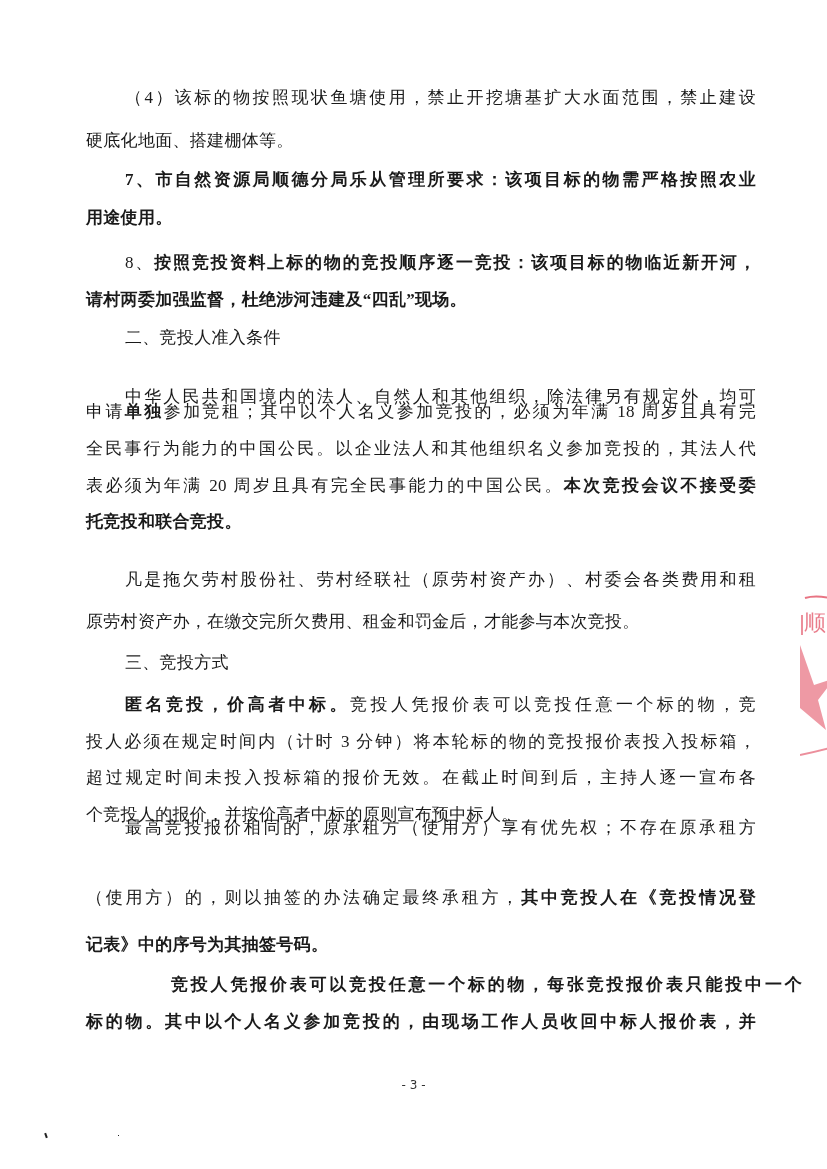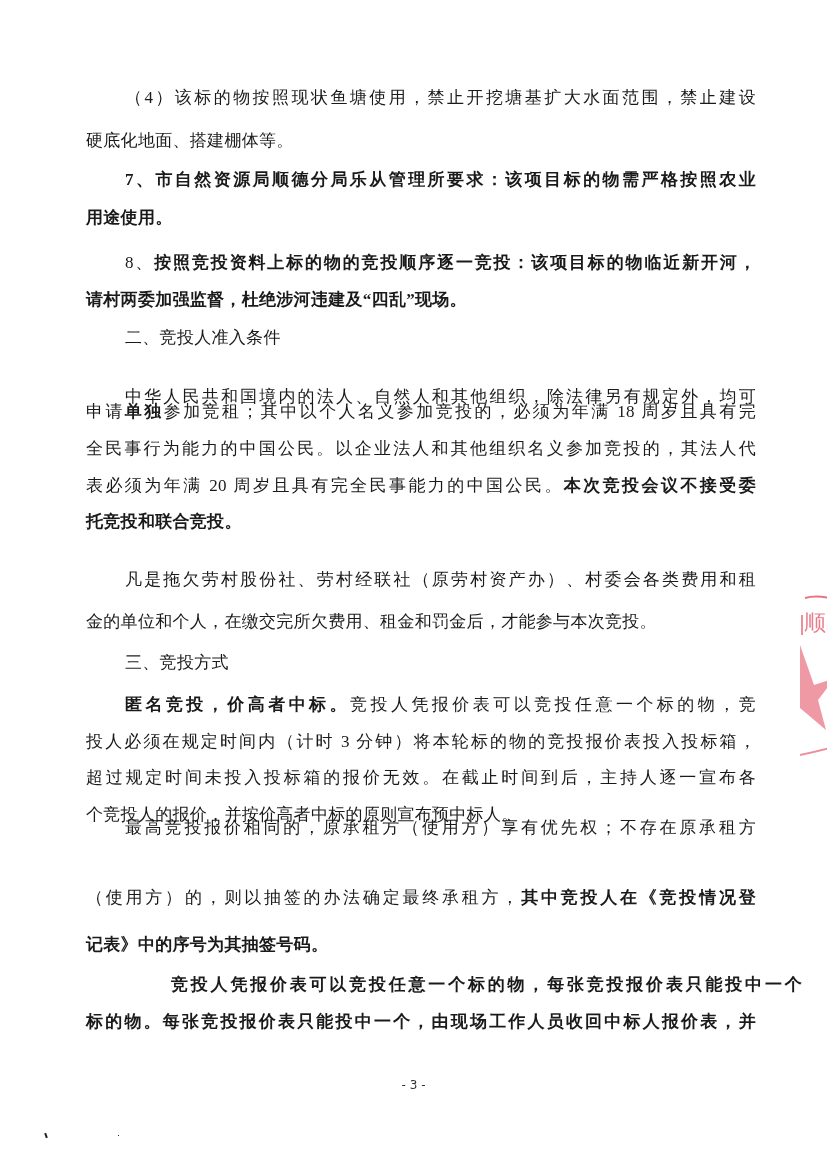--- a/index.html
+++ b/index.html
@@ -25,31 +25,31 @@
     <div class="line short" style="top: 206px;"><span class="b">用途使用。</span></div>
     <div class="line indent" style="top: 251px;"><span>8、</span><span class="b">按照竞投资料上标的物的竞投顺序逐一竞投：该项目标的物临近新开河，</span></div>
     <div class="line short" style="top: 288px;"><span class="b">请村两委加强监督，杜绝涉河违建及“四乱”现场。</span></div>
     <div class="line indent short" style="top: 326px;"><span>二、竞投人准入条件</span></div>
     <div class="line indent" style="top: 364px; margin-top: 21px;"><span>中华人民共和国境内的法人、自然人和其他组织，除法律另有规定外，均可</span></div>
     <div class="line" style="top: 400px;"><span>申请</span><span class="b">单独</span><span>参加竞租；其中以个人名义参加竞投的，必须为年满 18 周岁且具有完</span></div>
     <div class="line" style="top: 437px;"><span>全民事行为能力的中国公民。以企业法人和其他组织名义参加竞投的，其法人代</span></div>
     <div class="line" style="top: 474px;"><span>表必须为年满 20 周岁且具有完全民事能力的中国公民。</span><span class="b">本次竞投会议不接受委</span></div>
     <div class="line short" style="top: 510px;"><span class="b">托竞投和联合竞投。</span></div>
     <div class="line indent" style="top: 568px;"><span>凡是拖欠劳村股份社、劳村经联社（原劳村资产办）、村委会各类费用和租</span></div>
-    <div class="line short" style="top: 610px;"><span>金的单位和个人，在缴交完所欠费用、租金和罚金后，才能参与本次竞投。</span></div>
+    <div class="line short" style="top: 610px;"><span>原劳村资产办，在缴交完所欠费用、租金和罚金后，才能参与本次竞投。</span></div>
     <div class="line indent short" style="top: 651px;"><span>三、竞投方式</span></div>
     <div class="line indent" style="top: 693px;"><span class="b">匿名竞投，价高者中标。</span><span>竞投人凭报价表可以竞投任意一个标的物，竞</span></div>
     <div class="line" style="top: 730px;"><span>投人必须在规定时间内（计时 3 分钟）将本轮标的物的竞投报价表投入投标箱，</span></div>
     <div class="line" style="top: 766px;"><span>超过规定时间未投入投标箱的报价无效。在截止时间到后，主持人逐一宣布各</span></div>
     <div class="line short" style="top: 803px;"><span>个竞投人的报价，并按价高者中标的原则宣布预中标人。</span></div>
     <div class="line indent" style="top: 816px;"><span>最高竞投报价相同的，原承租方（使用方）享有优先权；不存在原承租方</span></div>
     <div class="line" style="top: 886px;"><span>（使用方）的，则以抽签的办法确定最终承租方，</span><span class="b">其中竞投人在《竞投情况登</span></div>
     <div class="line short" style="top: 925px; margin-top: 8px;"><span class="b">记表》中的序号为其抽签号码。</span></div>
     <div class="line indent" style="top: 973px; margin-left: 46px;"><span class="b">竞投人凭报价表可以竞投任意一个标的物，每张竞投报价表只能投中一个</span></div>
-    <div class="line" style="top: 1010px;"><span class="b">标的物。每张竞投报价表只能投中一个，由现场工作人员收回中标人报价表，并</span></div>
+    <div class="line" style="top: 1010px;"><span class="b">标的物。其中以个人名义参加竞投的，由现场工作人员收回中标人报价表，并</span></div>
   </div>
 
 <div class="pagenum">- 3 -</div>
 
 <svg class="stamp" viewBox="0 0 60 170">
   <path d="M5 8 Q15 5 30 8" stroke="#e0455a" stroke-width="2" fill="none" opacity="0.75"></path>
   <text x="4" y="40" font-size="22" fill="#e0455a" opacity="0.7" font-family="DejaVu Serif, serif">顺</text>
   <path d="M2 45 L2 25" stroke="#e0455a" stroke-width="2" opacity="0.6"></path>
   <polygon points="0,55 14,95 35,88 18,110 26,140 0,118" fill="#e0455a" opacity="0.55"></polygon>
   <path d="M0 165 Q15 162 30 158" stroke="#e0455a" stroke-width="2" fill="none" opacity="0.6"></path>

